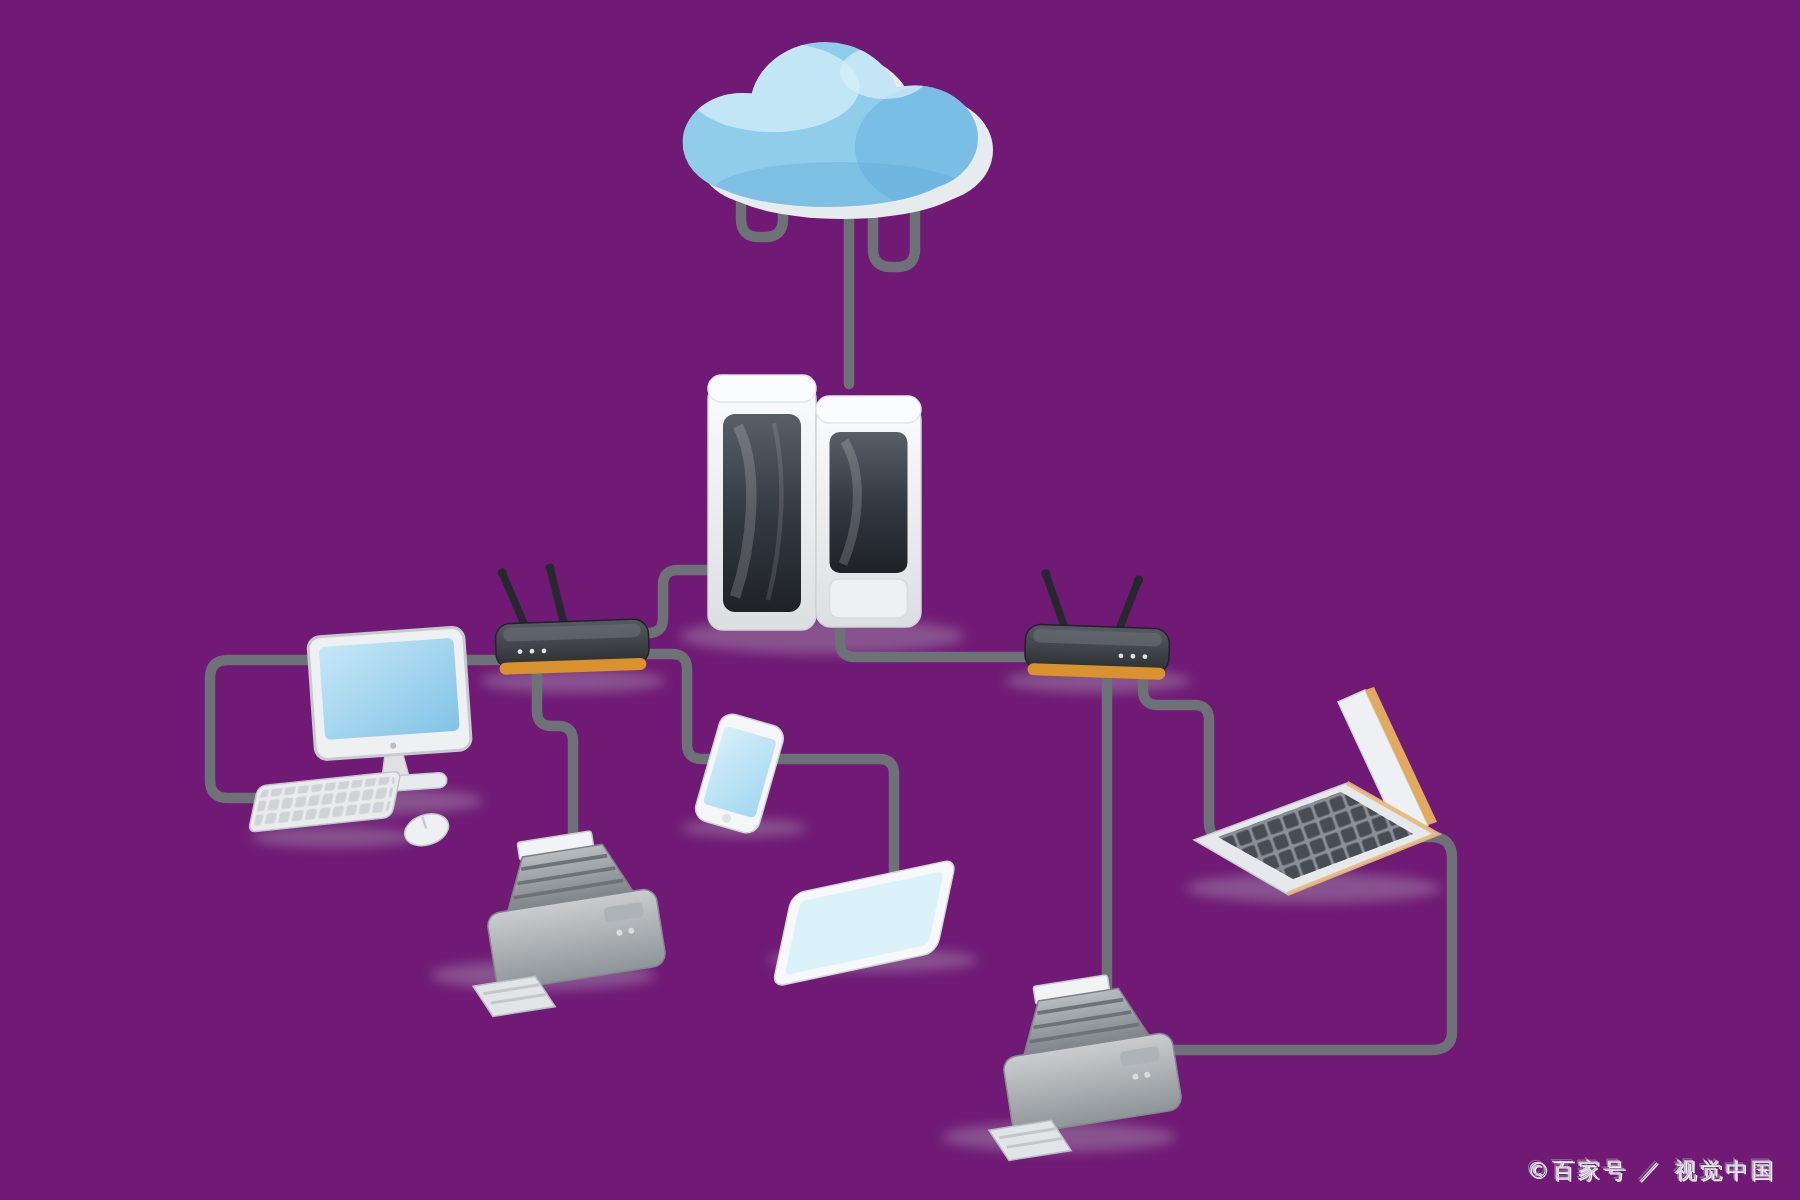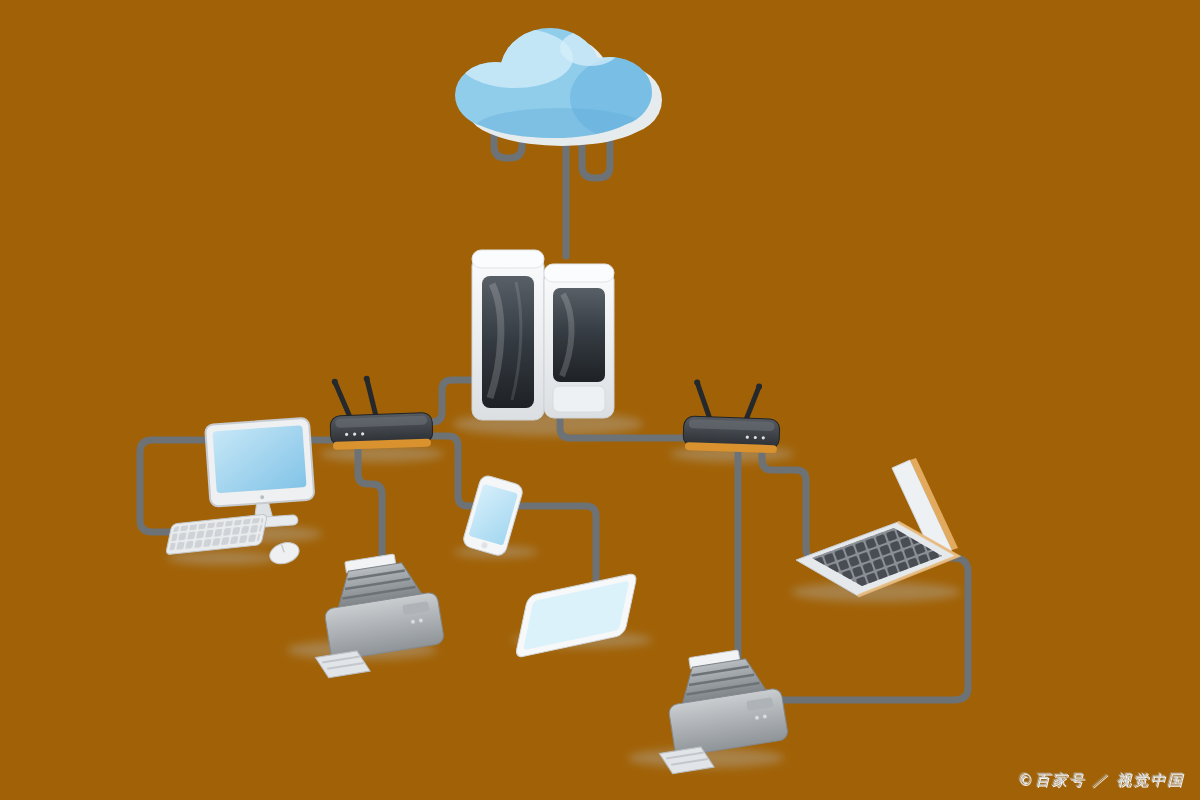--- a/index.html
+++ b/index.html
@@ -1,17 +1,17 @@
 <!DOCTYPE html>
 <html><head>
 <meta charset="utf-8">
 <style>
   html,body{margin:0;padding:0;background:#ffffff;}
-  .stage{position:relative;width:1200px;height:800px;background:#a16207;overflow:hidden;
-         font-family:"DejaVu Sans","Liberation Sans",sans-serif;font-style:italic;}
+  .stage{position:relative;width:1200px;height:800px;background:#701a75;overflow:hidden;
+         font-family:"DejaVu Sans","Liberation Sans",sans-serif;}
   .stage svg{display:block;}
   .cable{stroke:#6d7276;stroke-width:7;fill:none;stroke-linecap:round;stroke-linejoin:round;}
   .watermark{position:absolute;right:16px;bottom:10px;font-size:15px;letter-spacing:2px;
              color:#cfd4d8;text-shadow:1px 1px 0 rgba(255,255,255,.95), -1px -1px 0 rgba(175,180,185,.45);
              user-select:none;}
 </style>
 </head>
 <body>
 
 <div class="stage">

